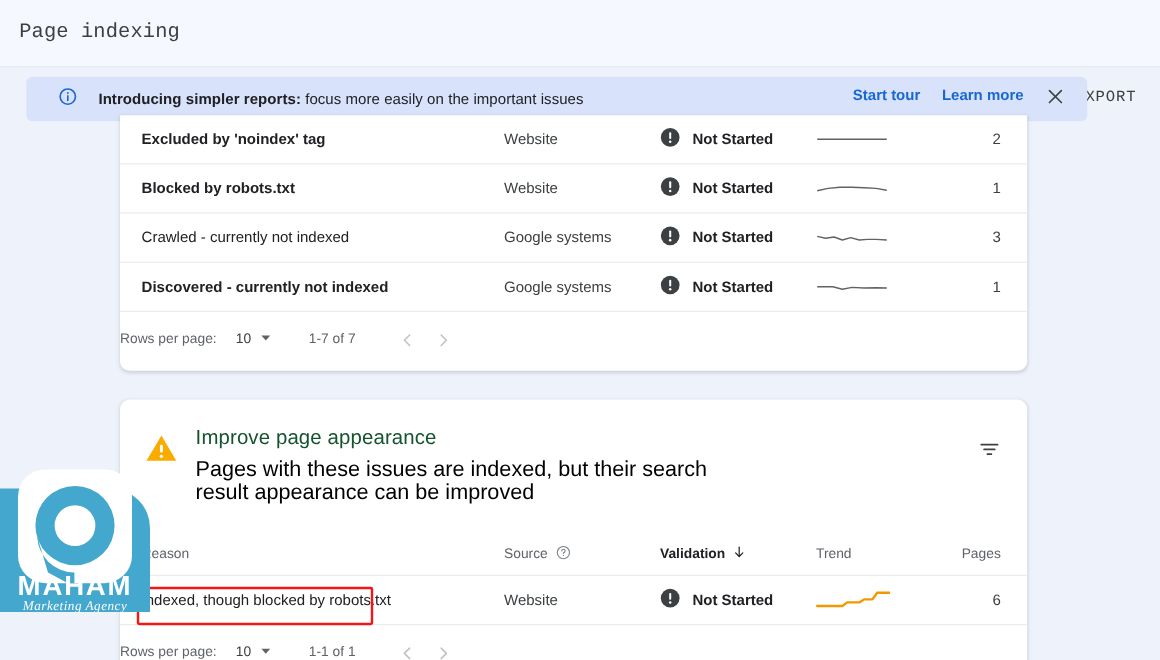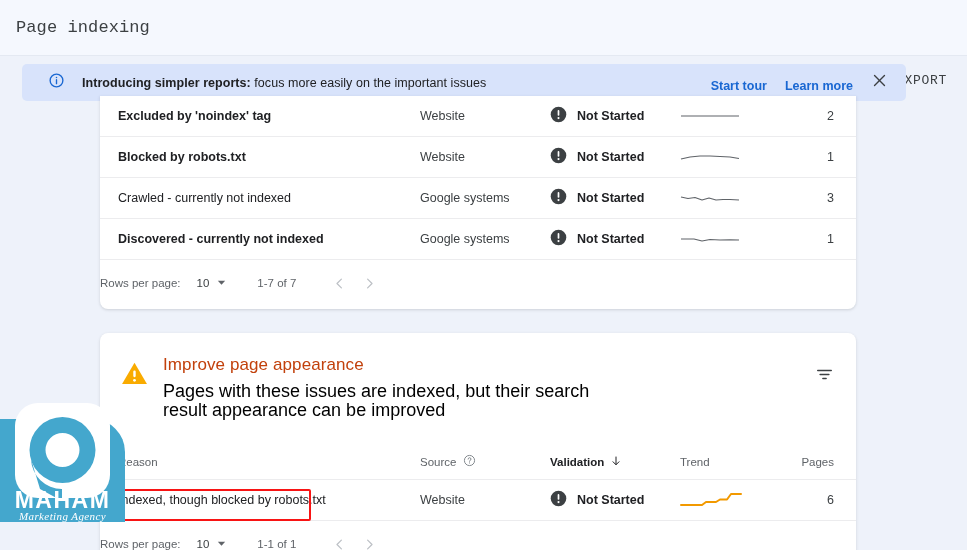--- a/index.html
+++ b/index.html
@@ -39,21 +39,21 @@
     position: absolute; left: 22px; top: 64px; width: 884px; height: 37px;
     background: #d8e3fb; border-radius: 5px;
     display: flex; align-items: center;
   }
   .banner-info-icon { margin-left: 26px; display: block; flex: none; }
   .banner-text {
     margin-left: 17px; font-size: 12.5px; color: #202124; letter-spacing: .05px;
   }
   .banner-text b { font-weight: 700; }
   .banner-actions {
-    margin-left: auto; display: flex; align-items: flex-end; gap: 18px; margin-right: 18px;
+    margin-left: auto; display: flex; align-items: flex-start; gap: 18px; margin-right: 18px;
   }
   .banner-link {
     font-size: 12.5px; color: #1967d2; font-weight: 600; cursor: pointer; white-space: nowrap;
   }
   .banner-close { display: block; cursor: pointer; }
 
   
   .card {
     position: absolute; left: 100px; width: 756px;
     background: #ffffff;
@@ -97,36 +97,36 @@
   }
   .pg-rpp { margin-right: 16px; }
   .pg-val { font-size: 11.5px; color: #3c4043; margin-right: 7px; }
   .pg-caret { margin-right: 30px; display: block; }
   .pg-range { margin-right: 28px; }
   .pg-arrow { width: 30px; display: flex; justify-content: center; cursor: pointer; }
 
   
   .card-head { display: flex; padding: 22px 20px 0 20px; position: relative; }
   .warn-icon { flex: none; margin: 4px 14px 0 0; display:block; }
-  .card-h-title { font-size: 17px; color: #c2410c; font-weight: 400; letter-spacing: .1px; }
+  .card-h-title { font-size: 17px; color: #14532d; font-weight: 400; letter-spacing: .1px; }
   .card-h-sub {
     margin-top: 7px; font-size: 18px; color: #000000; line-height: 19px;
     max-width: 450px;
   }
   .filter-icon { position: absolute; right: 22px; top: 32px; cursor: pointer; display:block; }
 
   
   .highlight-box {
     position: absolute; left: 114px; top: 489px; width: 197px; height: 32px;
     border: 2px solid #f81414; border-radius: 2px; pointer-events: none; z-index: 30;
   }
 
   
   .logo {
-    position: absolute; left: 0px; top: 403px; width: 106px; height: 119px; z-index: 40;
+    position: absolute; left: 0px; top: 391px; width: 106px; height: 119px; z-index: 40;
   }
 </style>
 </head>
 <body>
 
 <div id="root">
 
   <div class="header">
     <div class="page-title">Page indexing</div>
 

